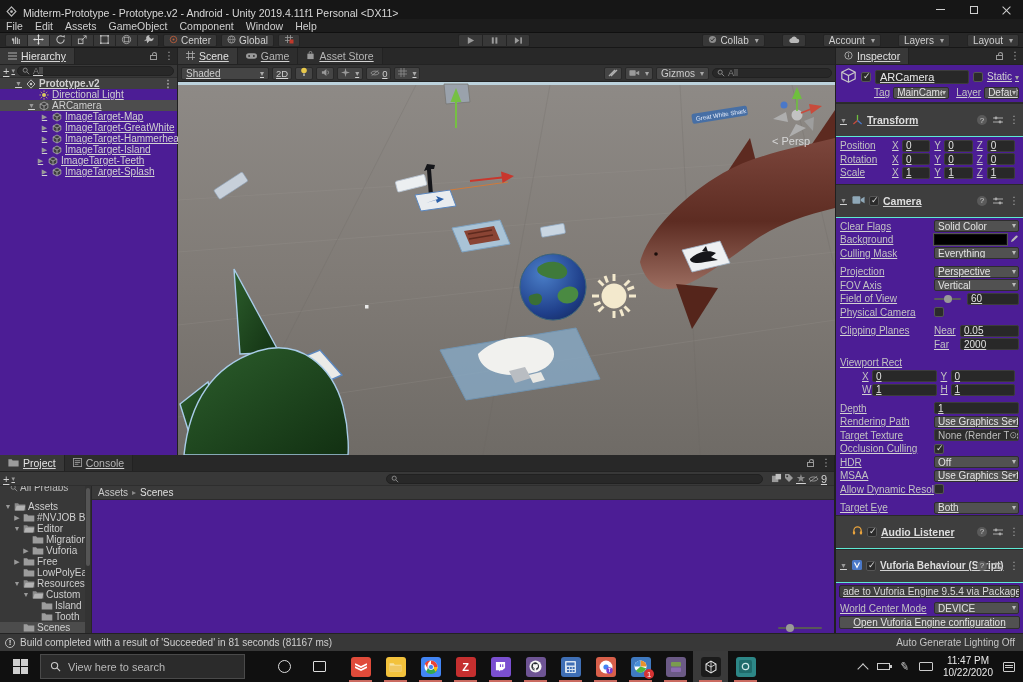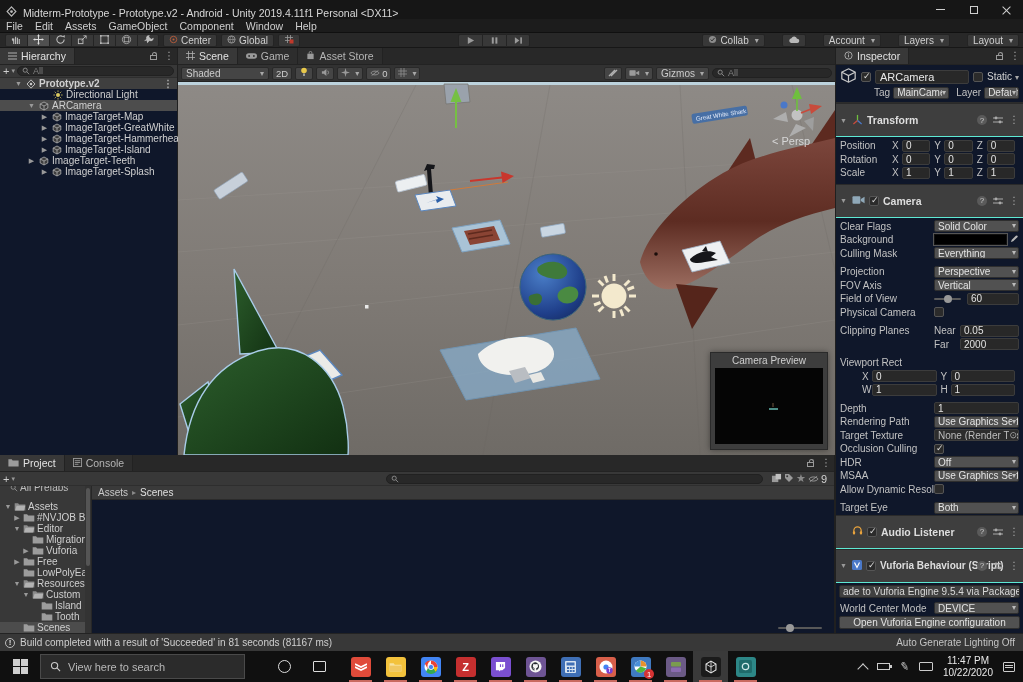--- a/index.html
+++ b/index.html
@@ -28,21 +28,21 @@
   .tool-btn.sel{background:#505050;}
   .pill-btn{height:13px;background:#383838;border:1px solid #242424;border-radius:2px;display:flex;align-items:center;padding:0 5px;gap:3px;color:#cfcfcf;font-size:10px;margin-left:4px;}
   .dd::after{content:"▾";font-size:8px;color:#a8a8a8;margin-left:3px;}
   .play-grp{position:absolute;left:458px;display:flex;}
   .play-btn{width:24px;height:13px;background:#383838;border:1px solid #242424;border-right:none;display:flex;align-items:center;justify-content:center;}
   .play-btn:first-child{border-radius:2px 0 0 2px;}
   .play-btn:last-child{border-right:1px solid #242424;border-radius:0 2px 2px 0;}
   .right-tools{position:absolute;right:4px;display:flex;align-items:center;gap:13px;}
 
   
-  .panel{position:absolute;background:#0f172a;}
+  .panel{position:absolute;background:#4c1d95;text-decoration:underline;}
   .tabbar{height:17px;background:#282828;display:flex;align-items:flex-end;position:relative;border-bottom:1px solid #232323;}
   .tab{height:16px;padding:0 8px;display:flex;align-items:center;gap:4px;background:#2d2d2d;color:#b4b4b4;font-size:10.5px;border-right:1px solid #222;}
   .tab.active{background:#383838;color:#e2e2e2;}
   .tabbar-icons{position:absolute;right:3px;top:3px;display:flex;gap:7px;align-items:center;}
   .kebab{color:#aaa;font-size:10px;line-height:10px;}
   .lockico{position:relative;width:7px;height:5px;border:1px solid #9a9a9a;margin-top:3px;}
   .lockico::before{content:"";position:absolute;top:-4px;left:1px;width:3px;height:3px;border:1px solid #9a9a9a;border-bottom:none;border-radius:3px 3px 0 0;}
 
   
   #hierarchy{left:0;top:48px;width:178px;height:407px;border-right:1px solid #202020;}
@@ -319,21 +319,21 @@
           <span class="arr">▼</span>
           <span style="display: flex;">
             <svg width="10" height="10" viewBox="0 0 12 12">
               <path d="M6 1 10.8 6 6 11 1.2 6Z" fill="none" stroke="#c8c8c8" stroke-width="1.1"></path>
               <circle cx="6" cy="6" r="1.5" fill="#c8c8c8"></circle>
             </svg>
           </span>
           <span>Prototype.v2</span>
           <span class="kebab">⋮</span>
         </div>
-        <div class="hrow" style="padding-left: 41px;">
+        <div class="hrow" style="padding-left: 27px;">
           <span class="arr"></span>
           <span style="display: flex;">
             <svg width="10" height="10" viewBox="0 0 12 12">
               <circle cx="6" cy="6" r="2.4" fill="#d8c860"></circle>
               <g stroke="#d8c860">
                 <line x1="6" y1="0.5" x2="6" y2="2.3"></line>
                 <line x1="6" y1="9.7" x2="6" y2="11.5"></line>
                 <line x1="0.5" y1="6" x2="2.3" y2="6"></line>
                 <line x1="9.7" y1="6" x2="11.5" y2="6"></line>
                 <line x1="2.1" y1="2.1" x2="3.4" y2="3.4"></line>
@@ -388,21 +388,21 @@
         <div class="hrow" style="padding-left: 40px;">
           <span class="arr">▶</span>
           <span style="display: flex;">
             <svg width="10" height="10" viewBox="0 0 12 12">
               <path d="M6 1.2 10.6 3.6V8.4L6 10.8 1.4 8.4V3.6Z" fill="#3e3e3e" stroke="#b8b8b8" stroke-width=".9"></path>
               <path d="M1.4 3.6 6 6 10.6 3.6M6 6V10.8" stroke="#b8b8b8" stroke-width=".9" fill="none"></path>
             </svg>
           </span>
           <span>ImageTarget-Island</span>
         </div>
-        <div class="hrow" style="padding-left: 27px;">
+        <div class="hrow" style="padding-left: 27px; margin-left: 9px;">
           <span class="arr">▶</span>
           <span style="display: flex;">
             <svg width="10" height="10" viewBox="0 0 12 12">
               <path d="M6 1.2 10.6 3.6V8.4L6 10.8 1.4 8.4V3.6Z" fill="#3e3e3e" stroke="#b8b8b8" stroke-width=".9"></path>
               <path d="M1.4 3.6 6 6 10.6 3.6M6 6V10.8" stroke="#b8b8b8" stroke-width=".9" fill="none"></path>
             </svg>
           </span>
           <span>ImageTarget-Teeth</span>
         </div>
         <div class="hrow" style="padding-left: 40px;">
@@ -636,26 +636,20 @@
           <circle cx="0" cy="2" r="5.5" fill="#c2c2c2"></circle>
           <line x1="0" y1="-2" x2="0" y2="-16" stroke="#6fbf3f" stroke-width="1.6"></line>
           <polygon points="0,-26 -5,-14 5,-14" fill="#6fbf3f"></polygon>
           <line x1="4" y1="0" x2="14" y2="-4" stroke="#c84b3c" stroke-width="1.6"></line>
           <polygon points="25,-7 12,-9 14,1" fill="#c84b3c"></polygon>
           <circle cx="-13" cy="-8" r="3.5" fill="#4a78c8"></circle>
         </g>
         <text x="594" y="63" font-size="11" fill="#d6d6d6">&lt; Persp</text>
       </svg>
 
-      <div class="cam-preview">
-        <div class="cp-title">Camera Preview</div>
-        <div class="cp-body">
-            <span class="cp-obj"></span>
-          </div>
-      </div>
     </div>
   </div>
 
   <div class="panel" id="inspector">
     <div class="tabbar">
       <div class="tab active">
         <span><svg width="9" height="9" viewBox="0 0 10 10">
               <circle cx="5" cy="5" r="4" fill="none" stroke="#b0b0b0"></circle>
               <path d="M5 4v3M5 2.6v1" stroke="#b0b0b0"></path>
             </svg></span>

